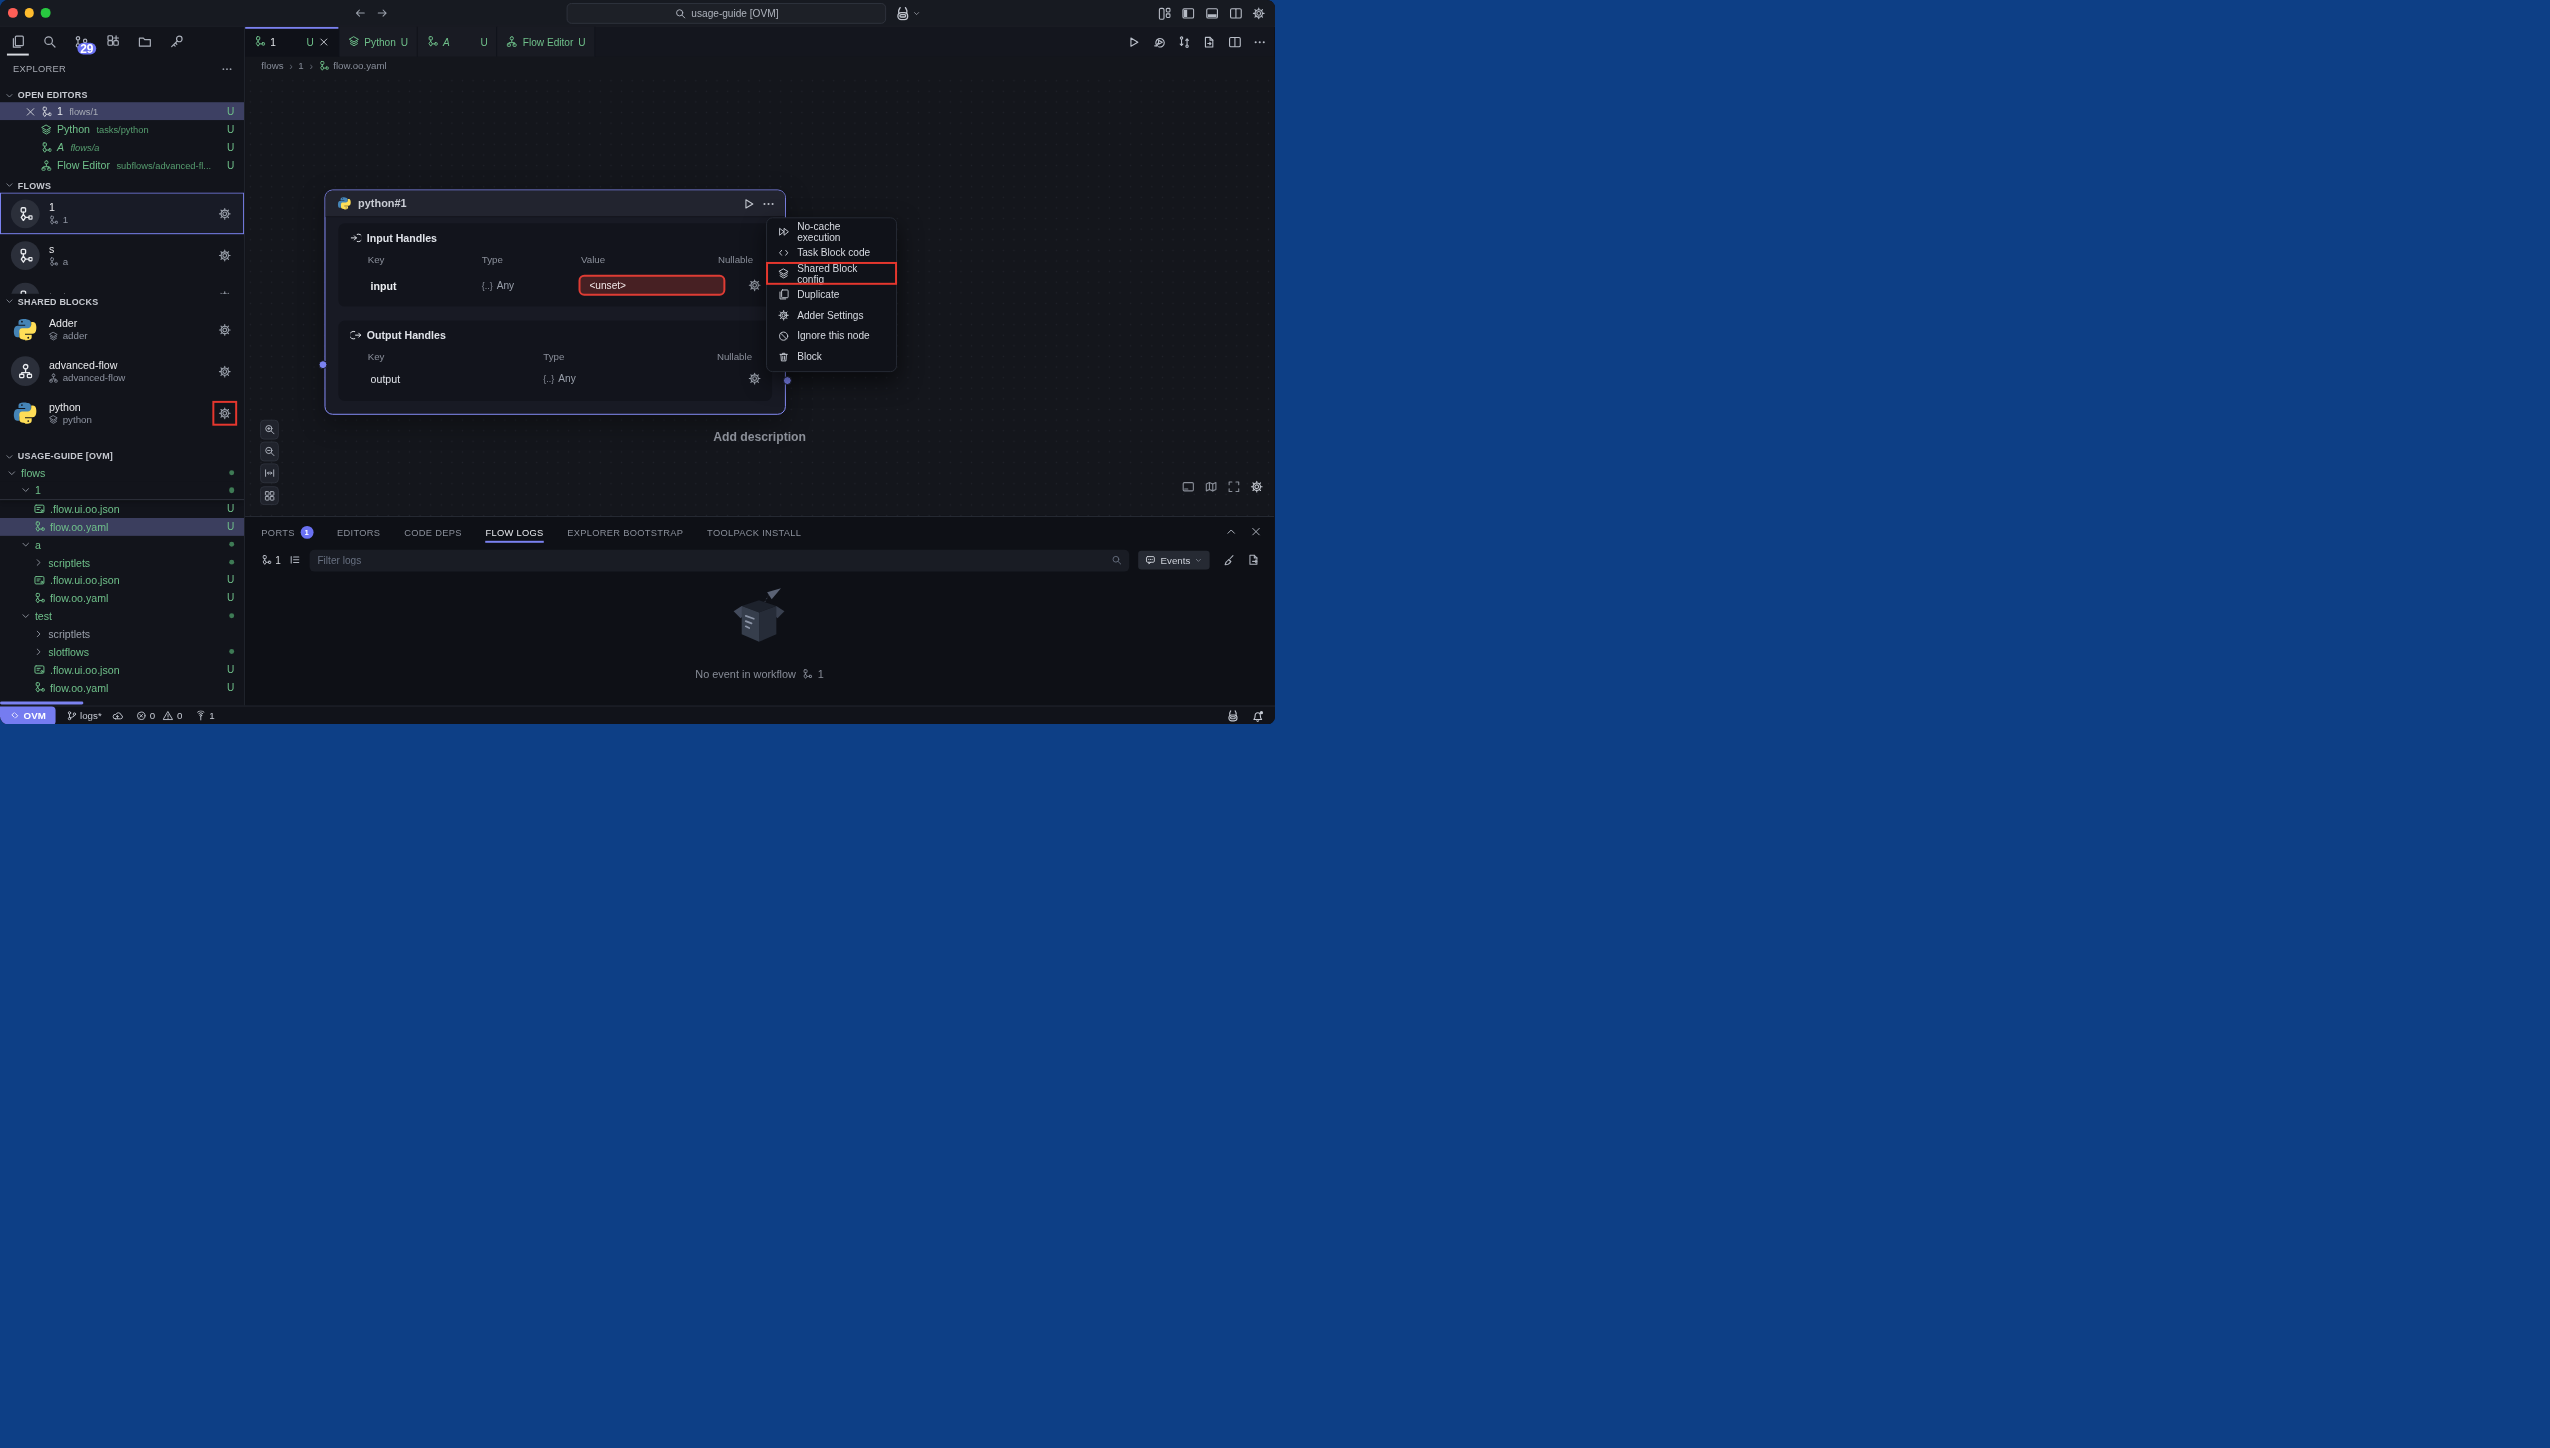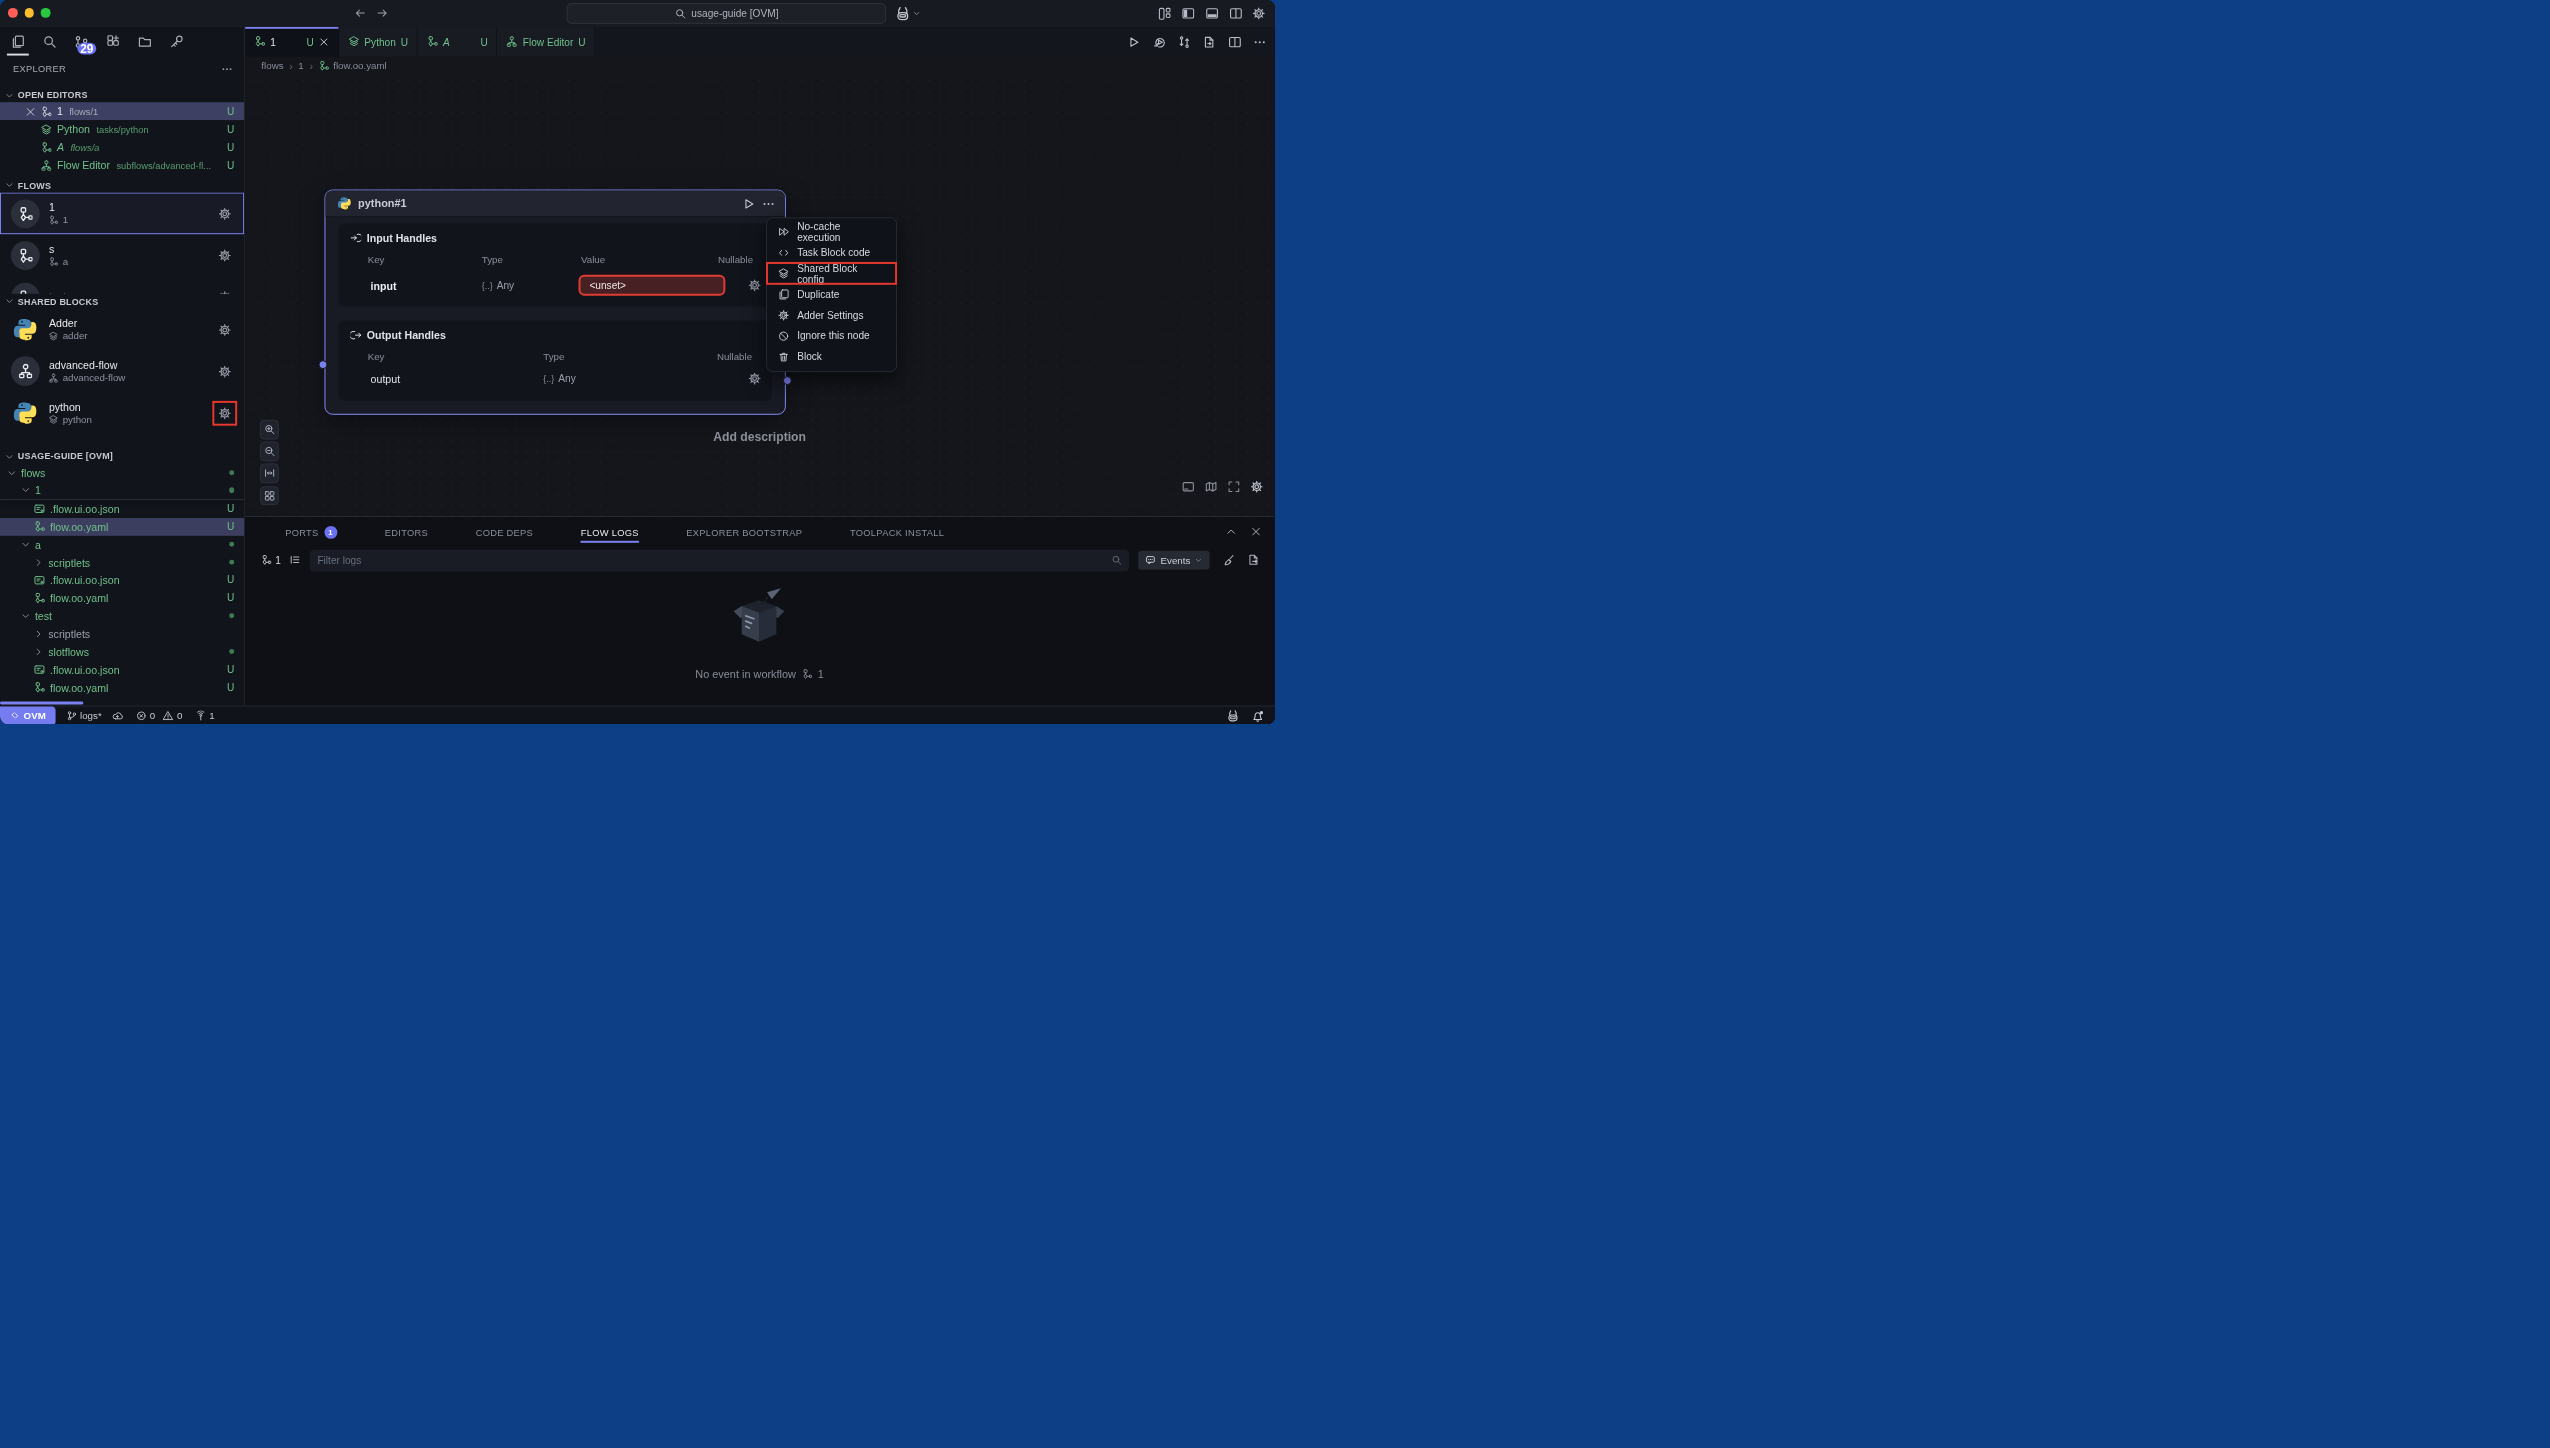--- a/index.html
+++ b/index.html
@@ -144,21 +144,21 @@
   .ctxmenu { position:absolute; left:525px; top:143px; width:132px; background:#101219;
     border:0.8px solid #262a34; border-radius:6.6px; padding:3.3px 0; box-shadow:0 8.2px 23px rgba(0,0,0,.55); z-index:20; }
   .mi { height:21px; display:flex; align-items:center; gap:8.2px; padding:0 10.7px; font-size:10.2px; color:#d8dbe2; }
   .mi .ic{width:11.5px;height:11.5px;color:#c3c7cf}
   .mi.annotated { outline:2.5px solid #e5372e; outline-offset:-1.6px; }
 
   
   .panel { position:absolute; left:247px; top:520px; width:1037px; height:191px; background:#0e1016;
     border-top:0.8px solid #262a33; }
   .ptabs { height:30px; display:flex; align-items:center; gap:24px; padding-left:16.4px; position:relative; }
-  .ptab { display:flex; align-items:center; gap:5.7px; font-size:9.4px; letter-spacing:0.3px; color:#8b909b; position:relative; height:100%;margin-left:24px; }
+  .ptab { display:flex; align-items:center; gap:5.7px; font-size:9.4px; letter-spacing:0.3px; color:#8b909b; position:relative; height:100%; }
   .ptab.active{color:#e8eaee}
   .ptab.active::after{content:''; position:absolute; left:0; right:0; bottom:4.1px; height:1.6px; background:#7b82f0;}
   .ptab-badge { width:13px; height:13px; border-radius:50%; background:#6a71f2; color:#fff; font-size:7.8px;
     font-weight:bold; display:flex; align-items:center; justify-content:center; }
   .ptabs-right { position:absolute; right:13px; display:flex; gap:13px; color:#aeb3bd; }
   .ptabs-right .ic{width:11.5px;height:11.5px}
   .filter-row { height:27px; display:flex; align-items:center; padding:0 14.8px 0 16.4px; gap:8.2px; }
   .flowref { display:flex; align-items:center; gap:3.3px; color:#d7dade; font-size:10.2px; }
   .flowref .ic{width:10.7px;height:10.7px;color:#c5c9d2}
   .listic { color:#aeb3bd; width:12.3px; height:12.3px; }

